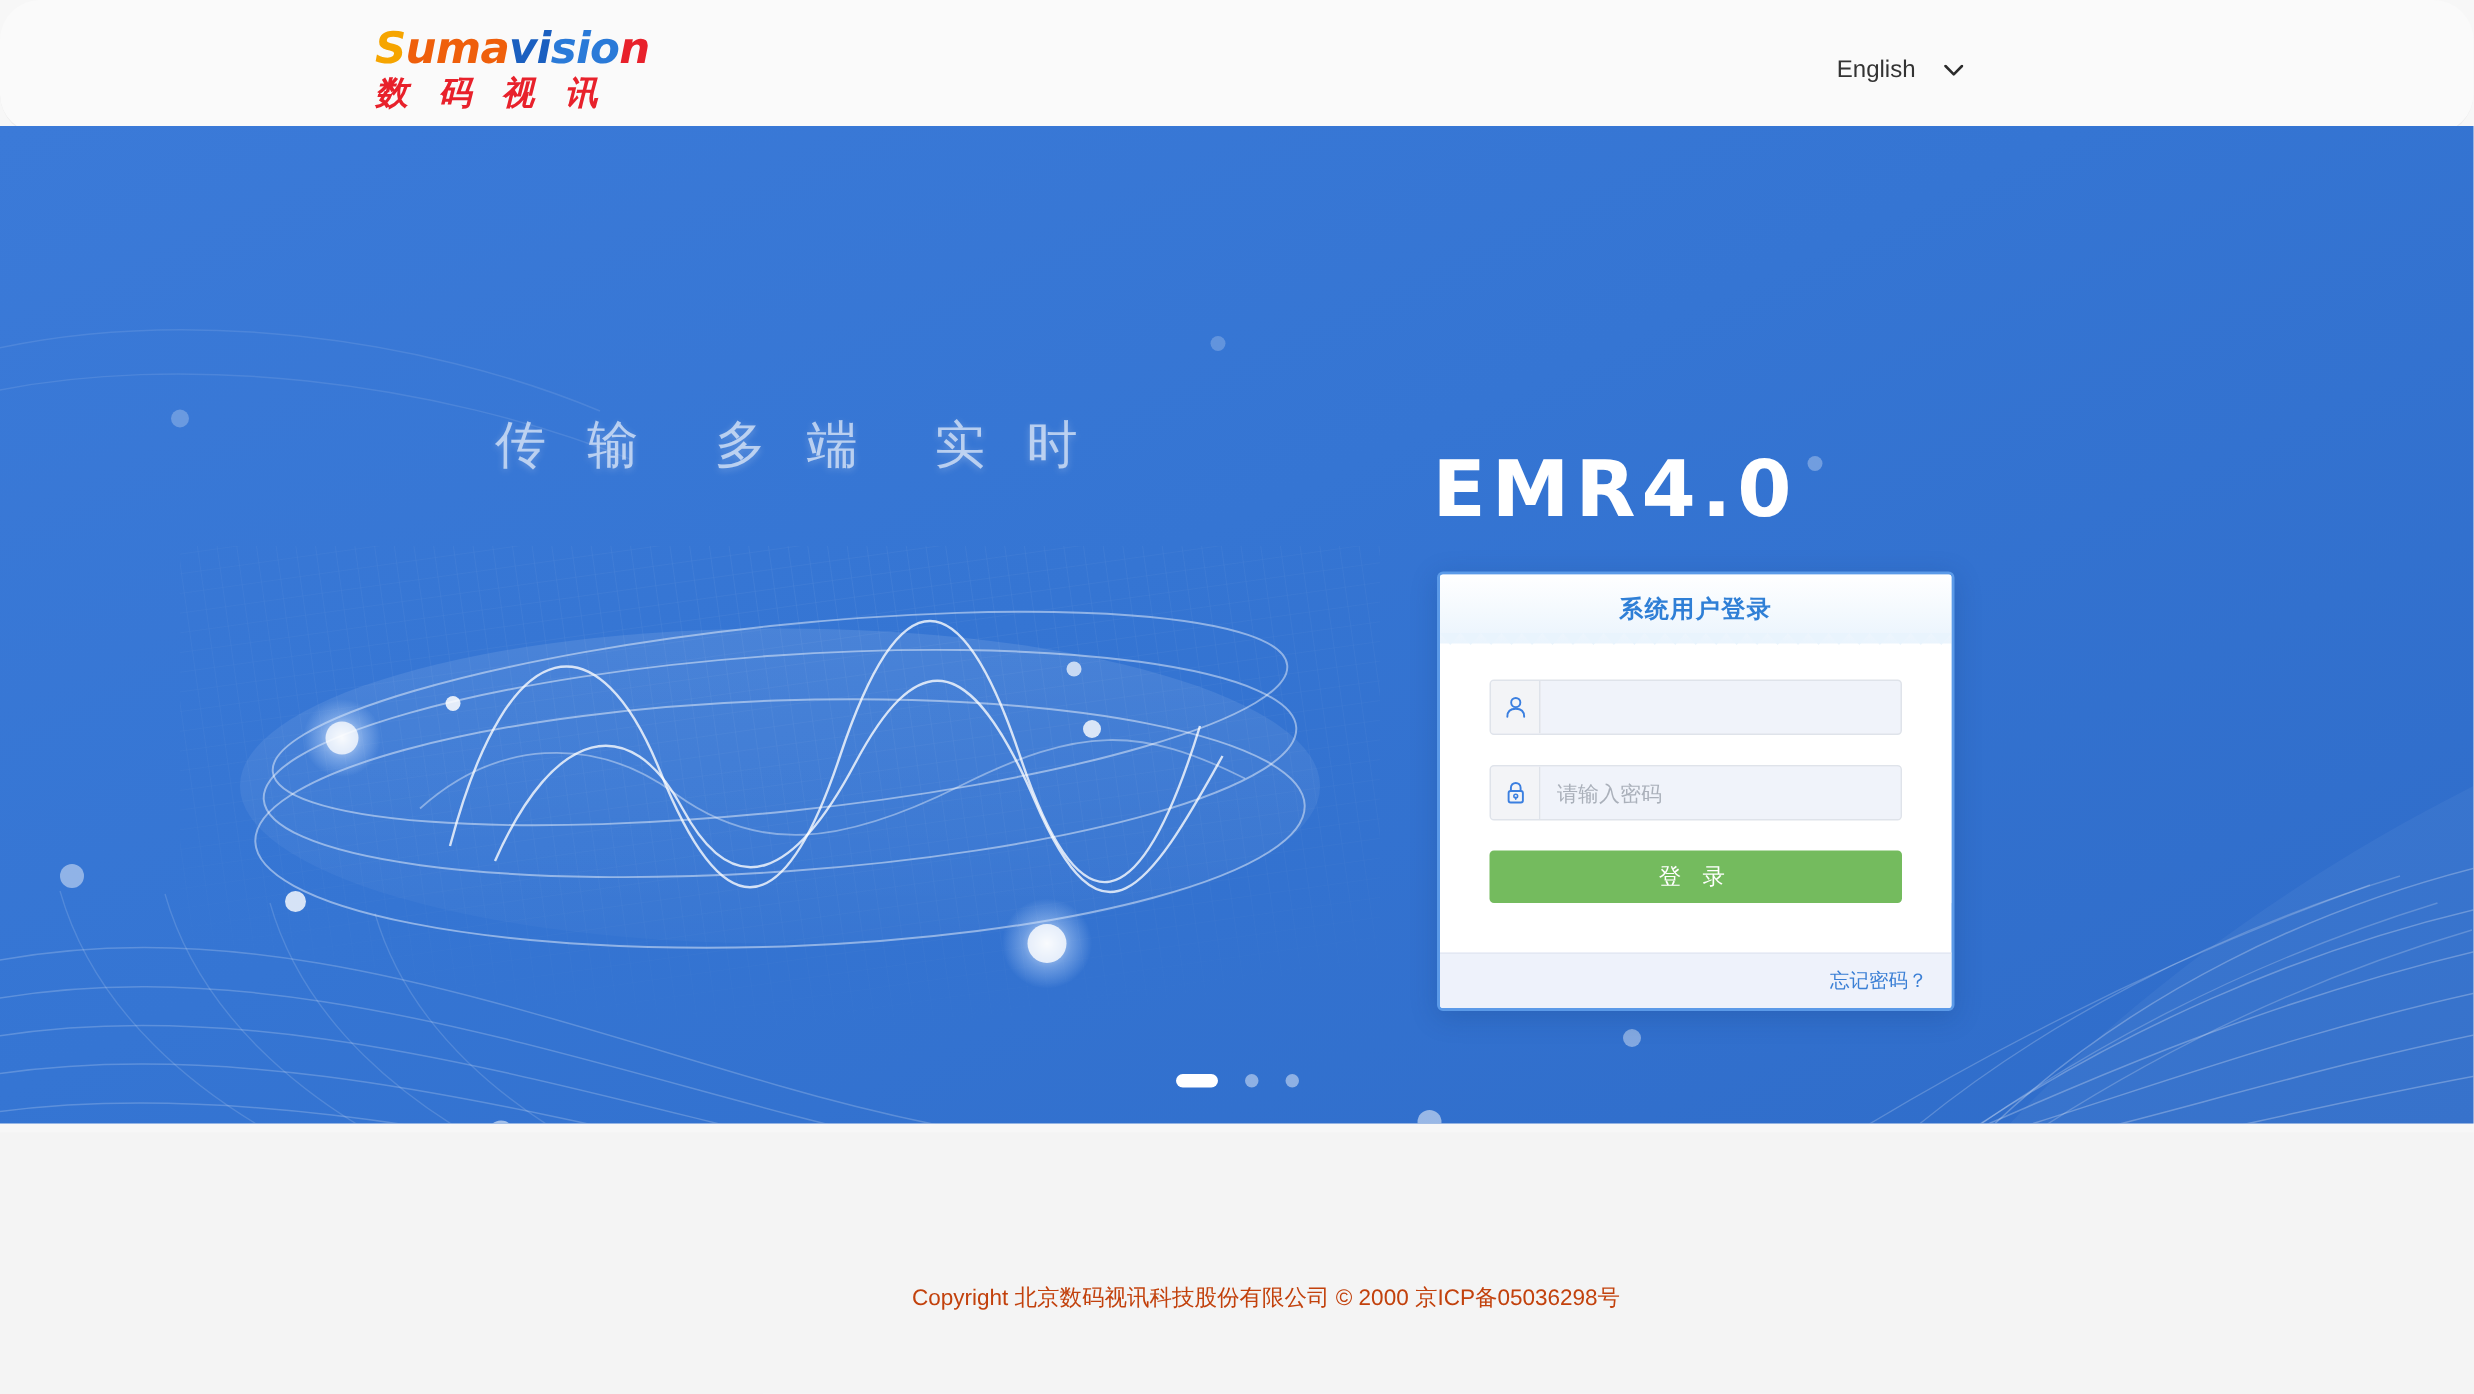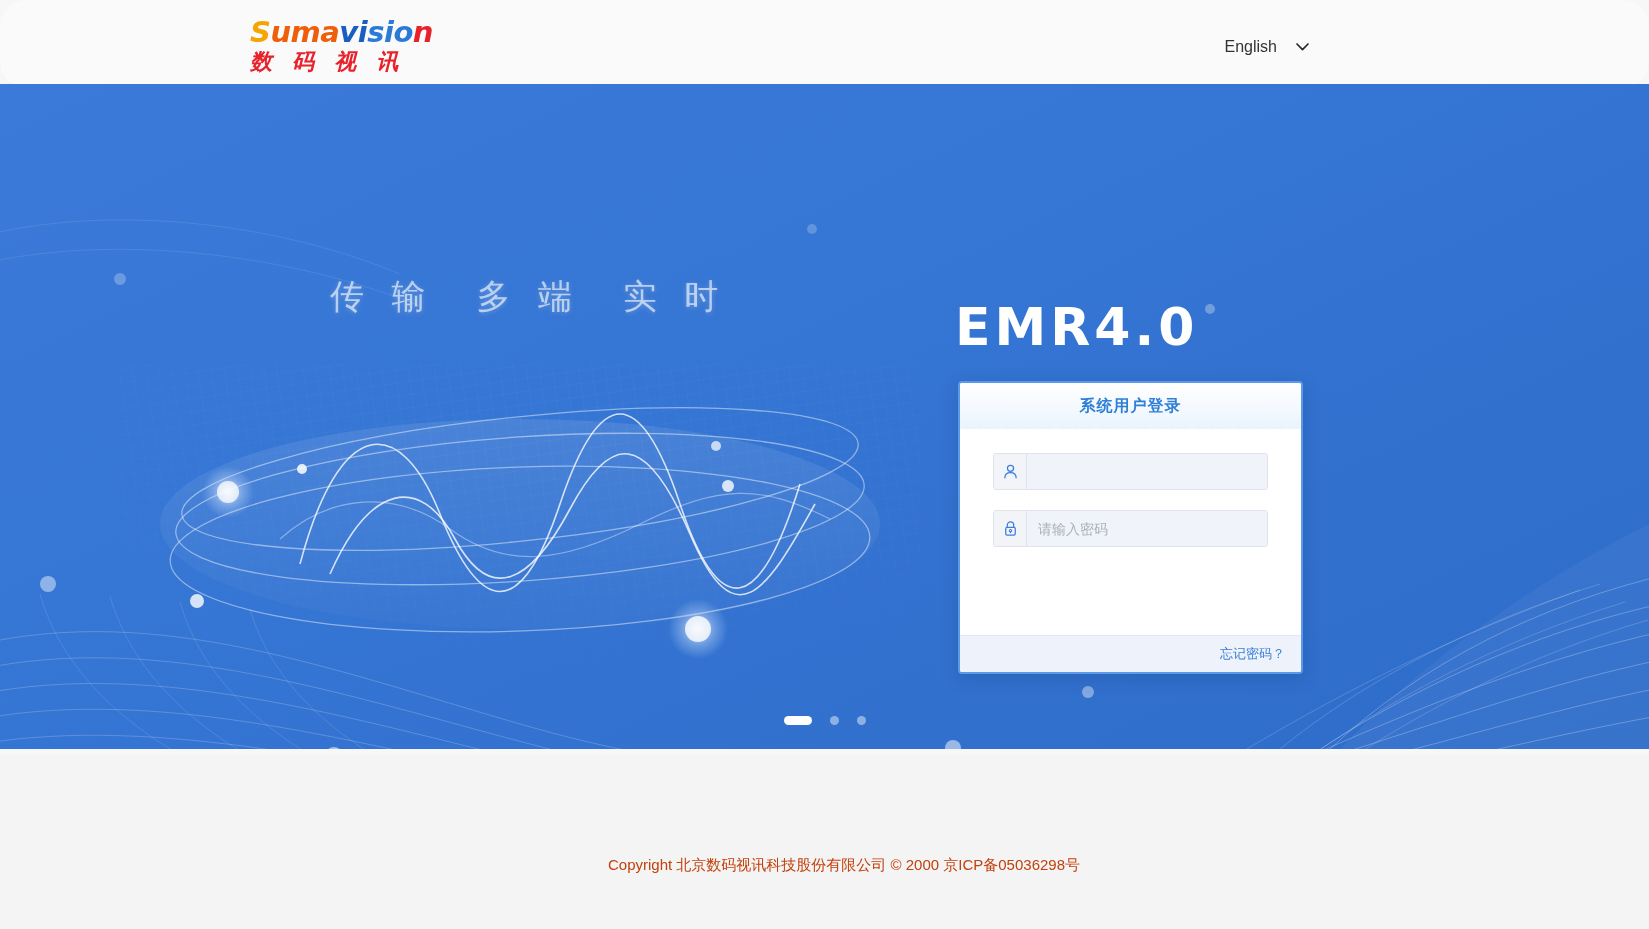--- a/index.html
+++ b/index.html
@@ -333,20 +333,21 @@
           <svg width="17" height="17" viewBox="0 0 20 20">
             <path d="M6.2 8.6 V6.1 C6.2 3.9, 7.9 2.3, 10 2.3 C 12.1 2.3, 13.8 3.9, 13.8 6.1 V8.6" fill="none" stroke="#3b7fe0" stroke-width="1.5"></path>
             <rect x="4.4" y="8.6" width="11.2" height="9.1" rx="1.6" fill="none" stroke="#3b7fe0" stroke-width="1.5"></rect>
             <circle cx="10" cy="12.6" r="1.5" fill="none" stroke="#3b7fe0" stroke-width="1.2"></circle>
             <path d="M10 13.6 V15.1" stroke="#3b7fe0" stroke-width="1.2" stroke-linecap="round"></path>
           </svg>
         </span>
         <input type="password" placeholder="请输入密码" style="">
       </div>
 
+      <button class="login-btn">登 录</button>
     </div>
 
     <div class="card-foot">
       <a class="forgot" href="#">忘记密码？</a>
     </div>
   </div>
 
   <div class="dots">
     <span class="dot active"></span>
     <span class="dot"></span>

